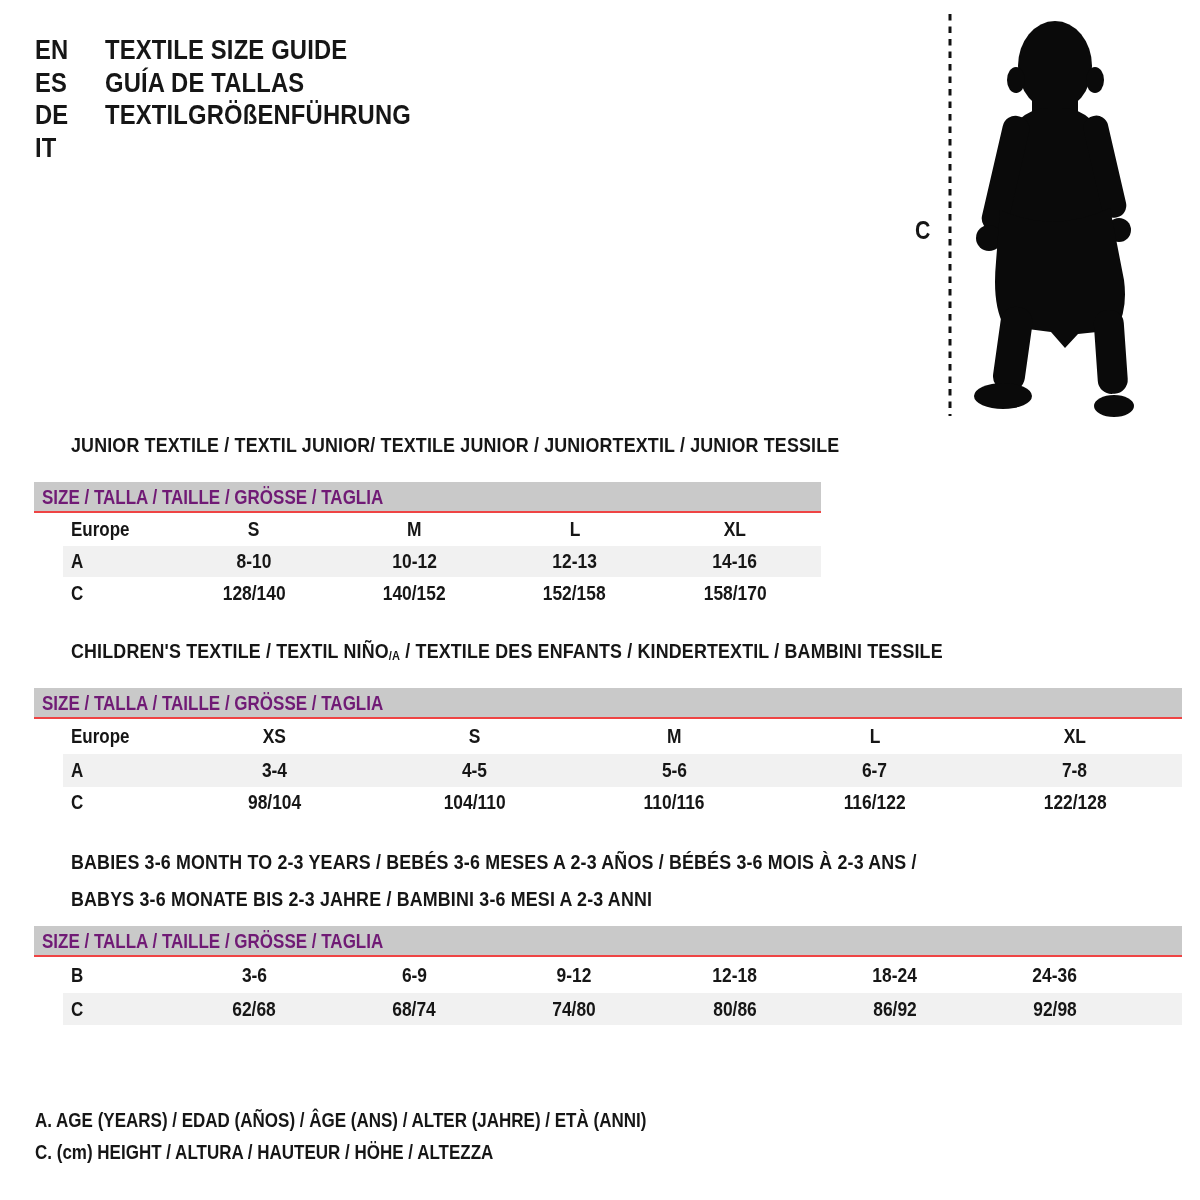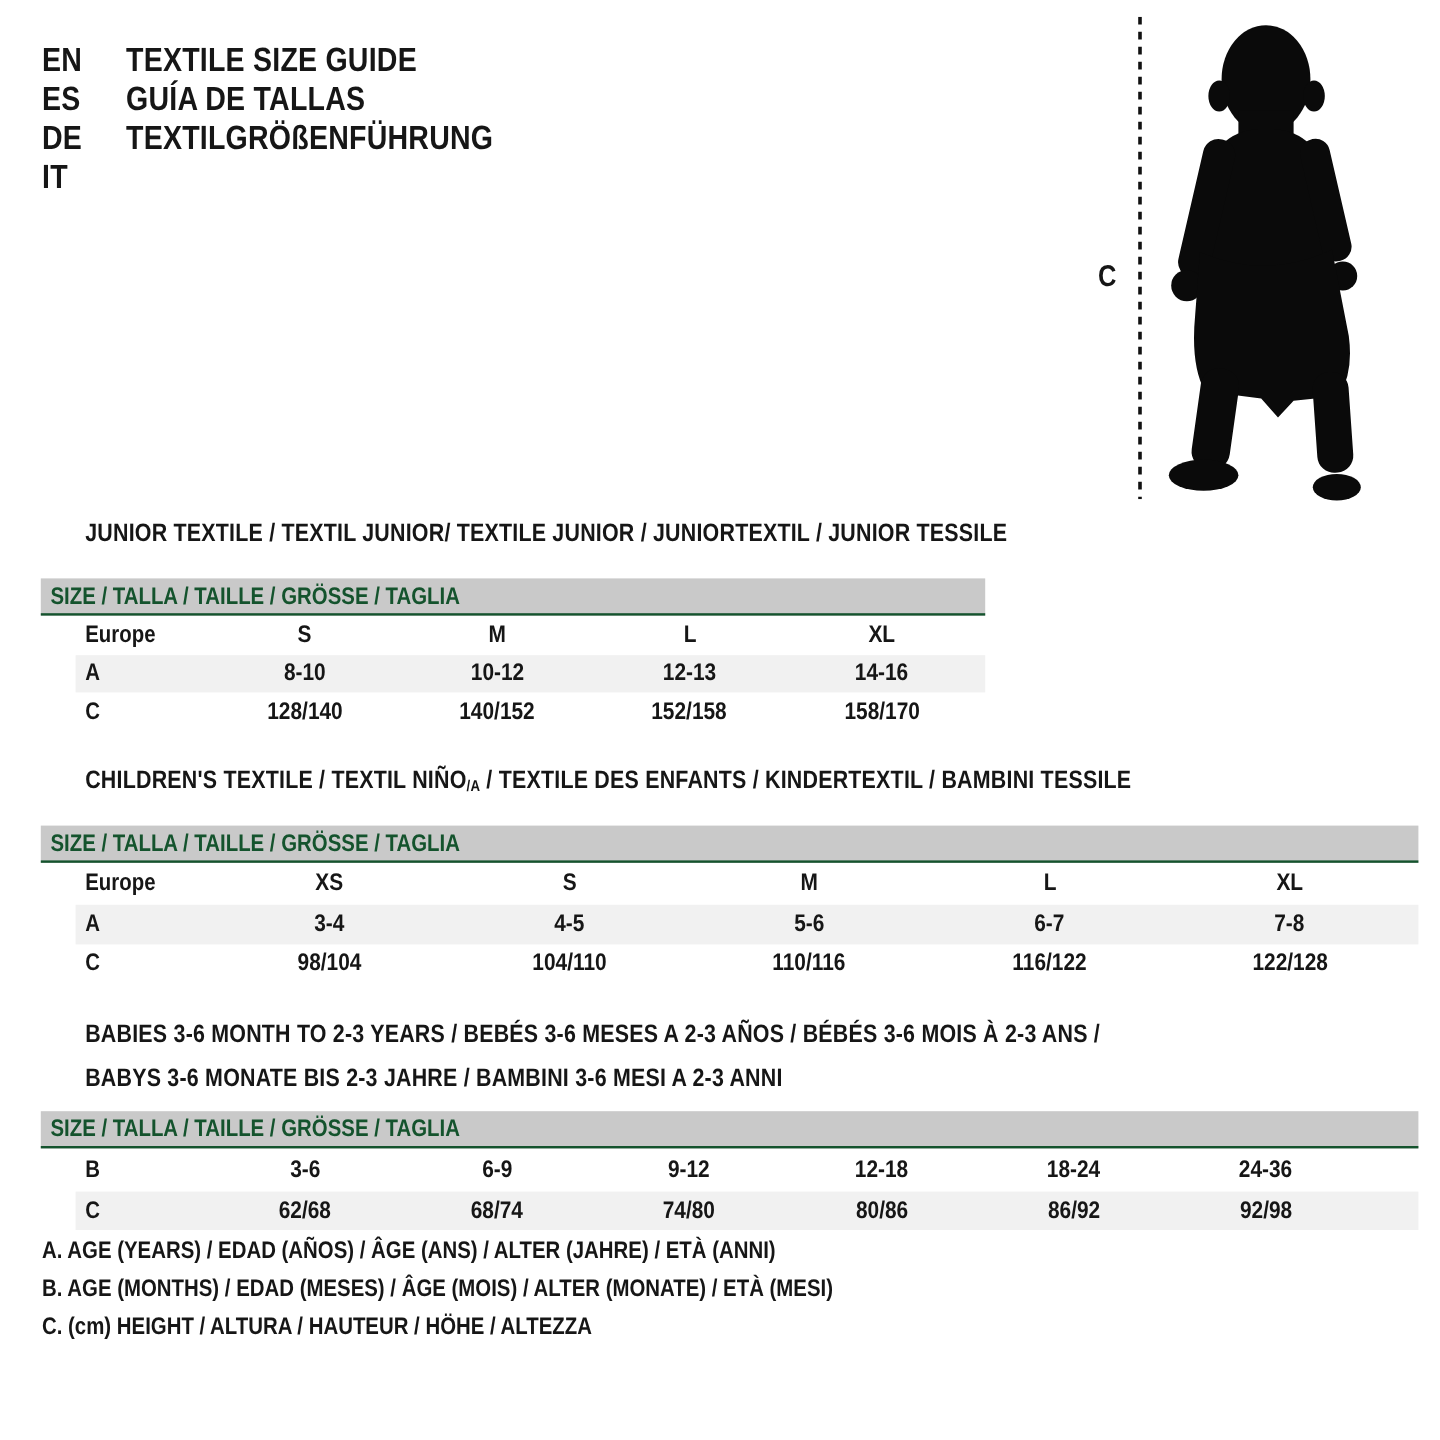--- a/index.html
+++ b/index.html
@@ -63,43 +63,43 @@
     font-size: 13px;
     vertical-align: -2px;
     font-weight: 700;
   }
   .babies-heading { line-height: 37px; }
 
   
   .size-table { position: absolute; font-size: 20px; font-weight: 700; }
   .band {
     background: #c9c9c9;
-    border-bottom: 2px solid #14532d;
+    border-bottom: 2px solid #ef4444;
     height: 29px;
     line-height: 30px;
     padding-left: 8px;
-    color: #14532d;
+    color: #701a75;
     font-size: 20px;
   }
   .trow { display: flex; align-items: center; margin-left: 29px; }
   .trow.alt { background: #f1f1f1; }
   .c0 { flex: 0 0 103px; width: 103px; padding-left: 8px; text-align: left; }
   .cc { flex: 1 1 0; text-align: center; }
   .h33 { height: 33px; }
   .h31 { height: 31px; }
   .h35 { height: 35px; }
   .h32 { height: 32px; }
   .h36 { height: 36px; }
   .pr-sm  { padding-right: 6px; }
   .pr-md  { padding-right: 7px; }
   .pr-lg  { padding-right: 47px; }
 
   
   .notes {
-    left: 35px; top: 1026px;
+    left: 35px; top: 1104px;
     font-size: 20px;
     font-weight: 700;
     line-height: 32px;
   }
 </style>
 </head>
 <body>
 
 <div class="abs lang-block">
   <div class="lang-row">
@@ -240,15 +240,14 @@
     <span class="cc"><span class="condc">68/74</span></span>
     <span class="cc"><span class="condc">74/80</span></span>
     <span class="cc"><span class="condc">80/86</span></span>
     <span class="cc"><span class="condc">86/92</span></span>
     <span class="cc"><span class="condc">92/98</span></span>
   </div>
 </div>
 
 <div class="abs notes">
   <div><span class="cond">A. AGE (YEARS) / EDAD (AÑOS) / ÂGE (ANS) / ALTER (JAHRE) / ETÀ (ANNI)</span></div>
-  <div><span class="cond">B. AGE (MONTHS) / EDAD (MESES) / ÂGE (MOIS) / ALTER (MONATE) / ETÀ (MESI)</span></div>
   <div><span class="cond">C. (cm) HEIGHT / ALTURA / HAUTEUR / HÖHE / ALTEZZA</span></div>
 </div>
 
 </body></html>

